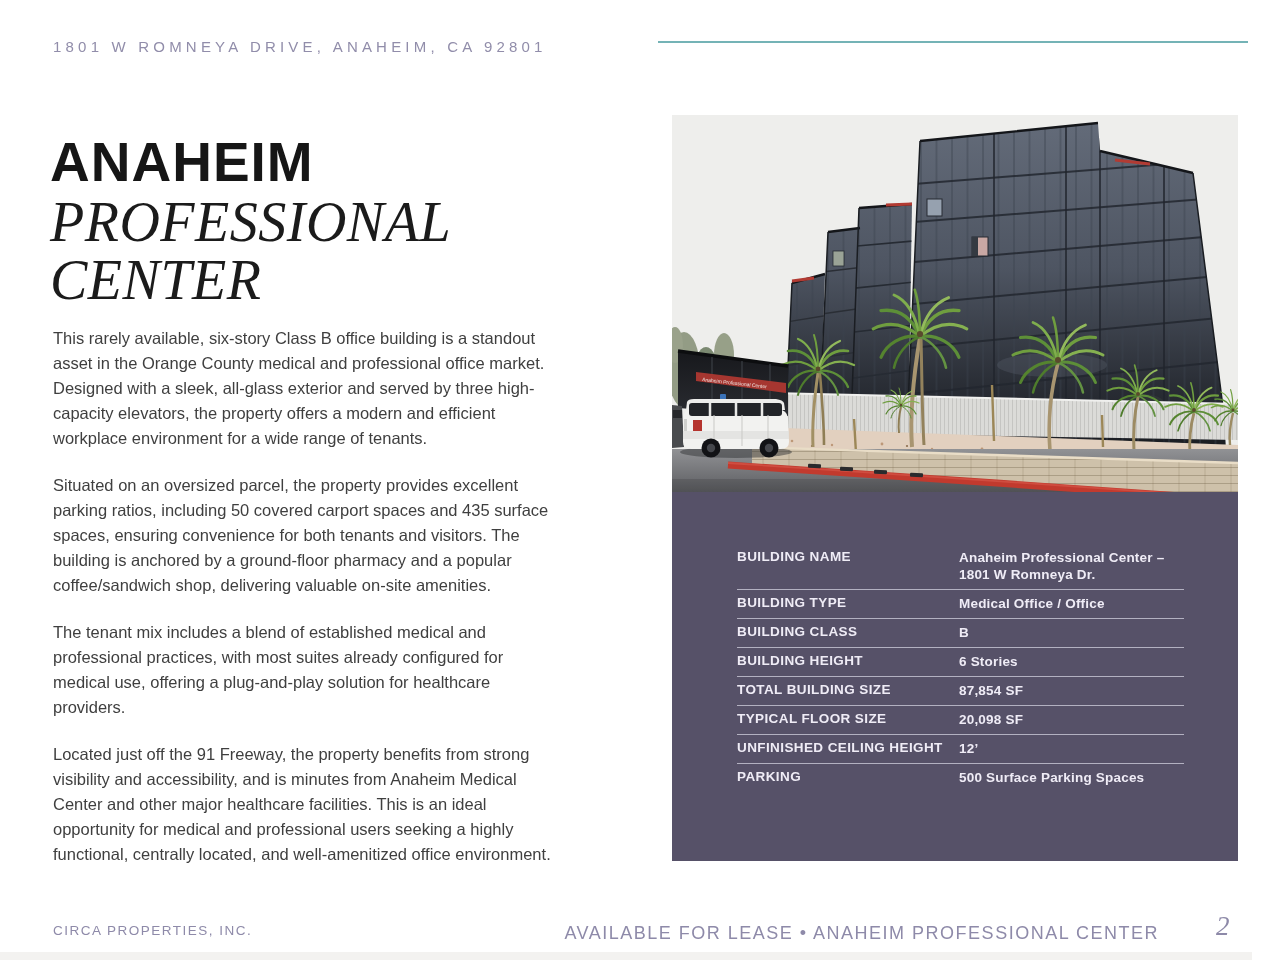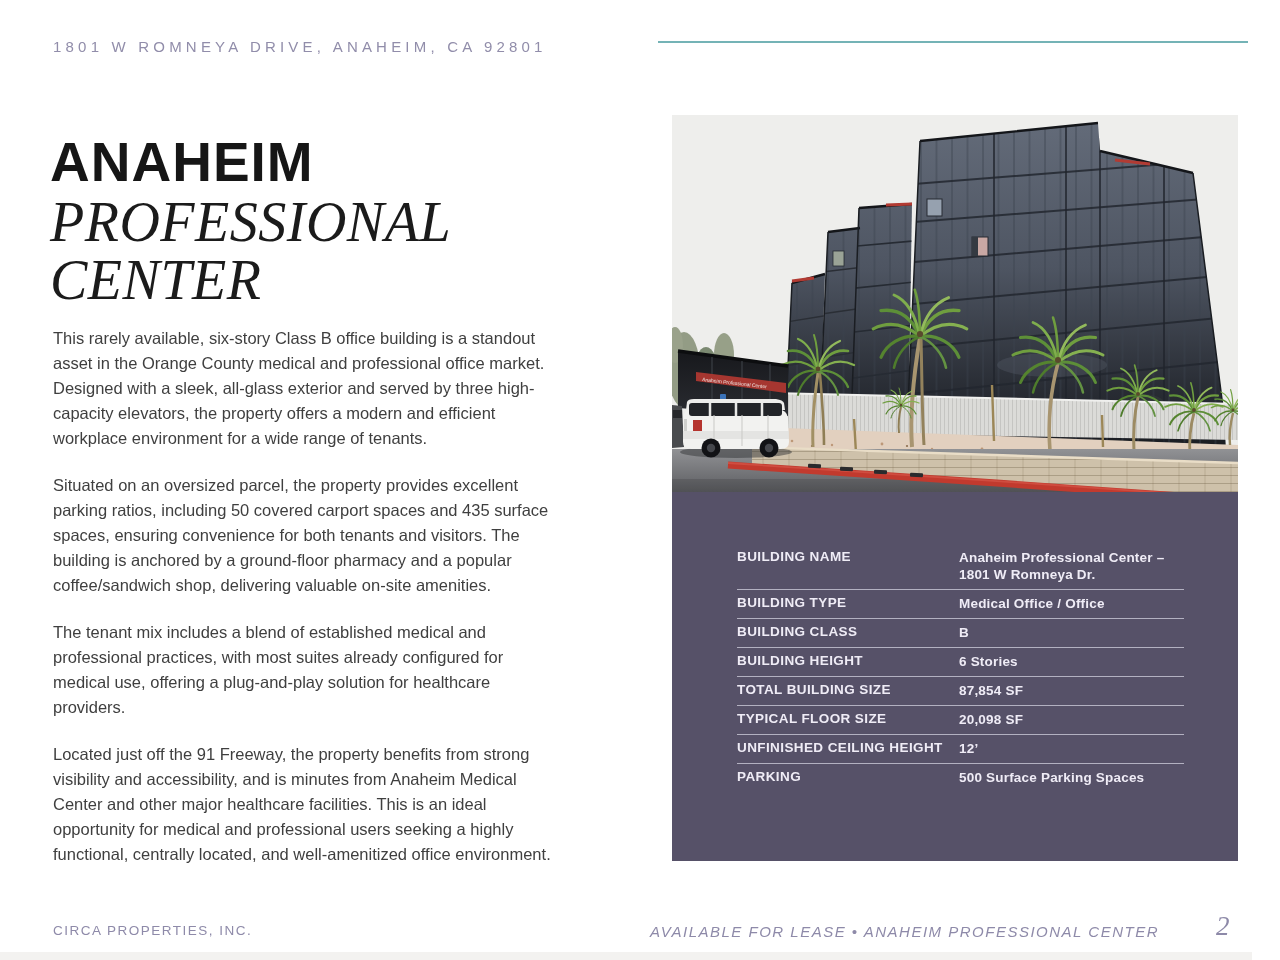--- a/index.html
+++ b/index.html
@@ -27,22 +27,22 @@
   .dtable{position:absolute;left:65px;top:52px;width:447px;}
   .trow{display:flex;border-bottom:1px solid rgba(238,235,248,.62);
         padding:5px 0 6px 0;min-height:16px;}
   .trow:last-child{border-bottom:none;}
   .tlabel{flex:0 0 222px;font-size:13.5px;font-weight:700;letter-spacing:.4px;color:#efecf6;}
   .tvalue{flex:1;font-size:13.5px;font-weight:700;letter-spacing:.2px;color:#efecf6;
           white-space:pre-line;line-height:17px;}
   
   .foot-left{position:absolute;left:53px;top:923px;font-size:13.5px;font-weight:500;
              letter-spacing:1.5px;color:#8e8aa9;text-align:right;}
-  .foot-right{position:absolute;right:93px;top:923px;font-size:15px;font-weight:500;
-              letter-spacing:1.5px;color:#8e8aa9;white-space:nowrap;font-style:italic;}
+  .foot-right{position:absolute;right:93px;top:923px;font-size:18px;font-weight:500;
+              letter-spacing:1.5px;color:#8e8aa9;white-space:nowrap;}
   .page-num{position:absolute;left:1216px;top:911px;font-size:27px;font-style:italic;
             font-family:"Liberation Serif",serif;color:#8d89a8;}
   .bottom-strip{position:absolute;left:0;bottom:0;width:100%;height:8px;background:#f3f2f0;}
 </style>
 </head>
 <body>
 
 <div class="page">
 
   <div class="address">1801 W ROMNEYA DRIVE, ANAHEIM, CA 92801</div>

